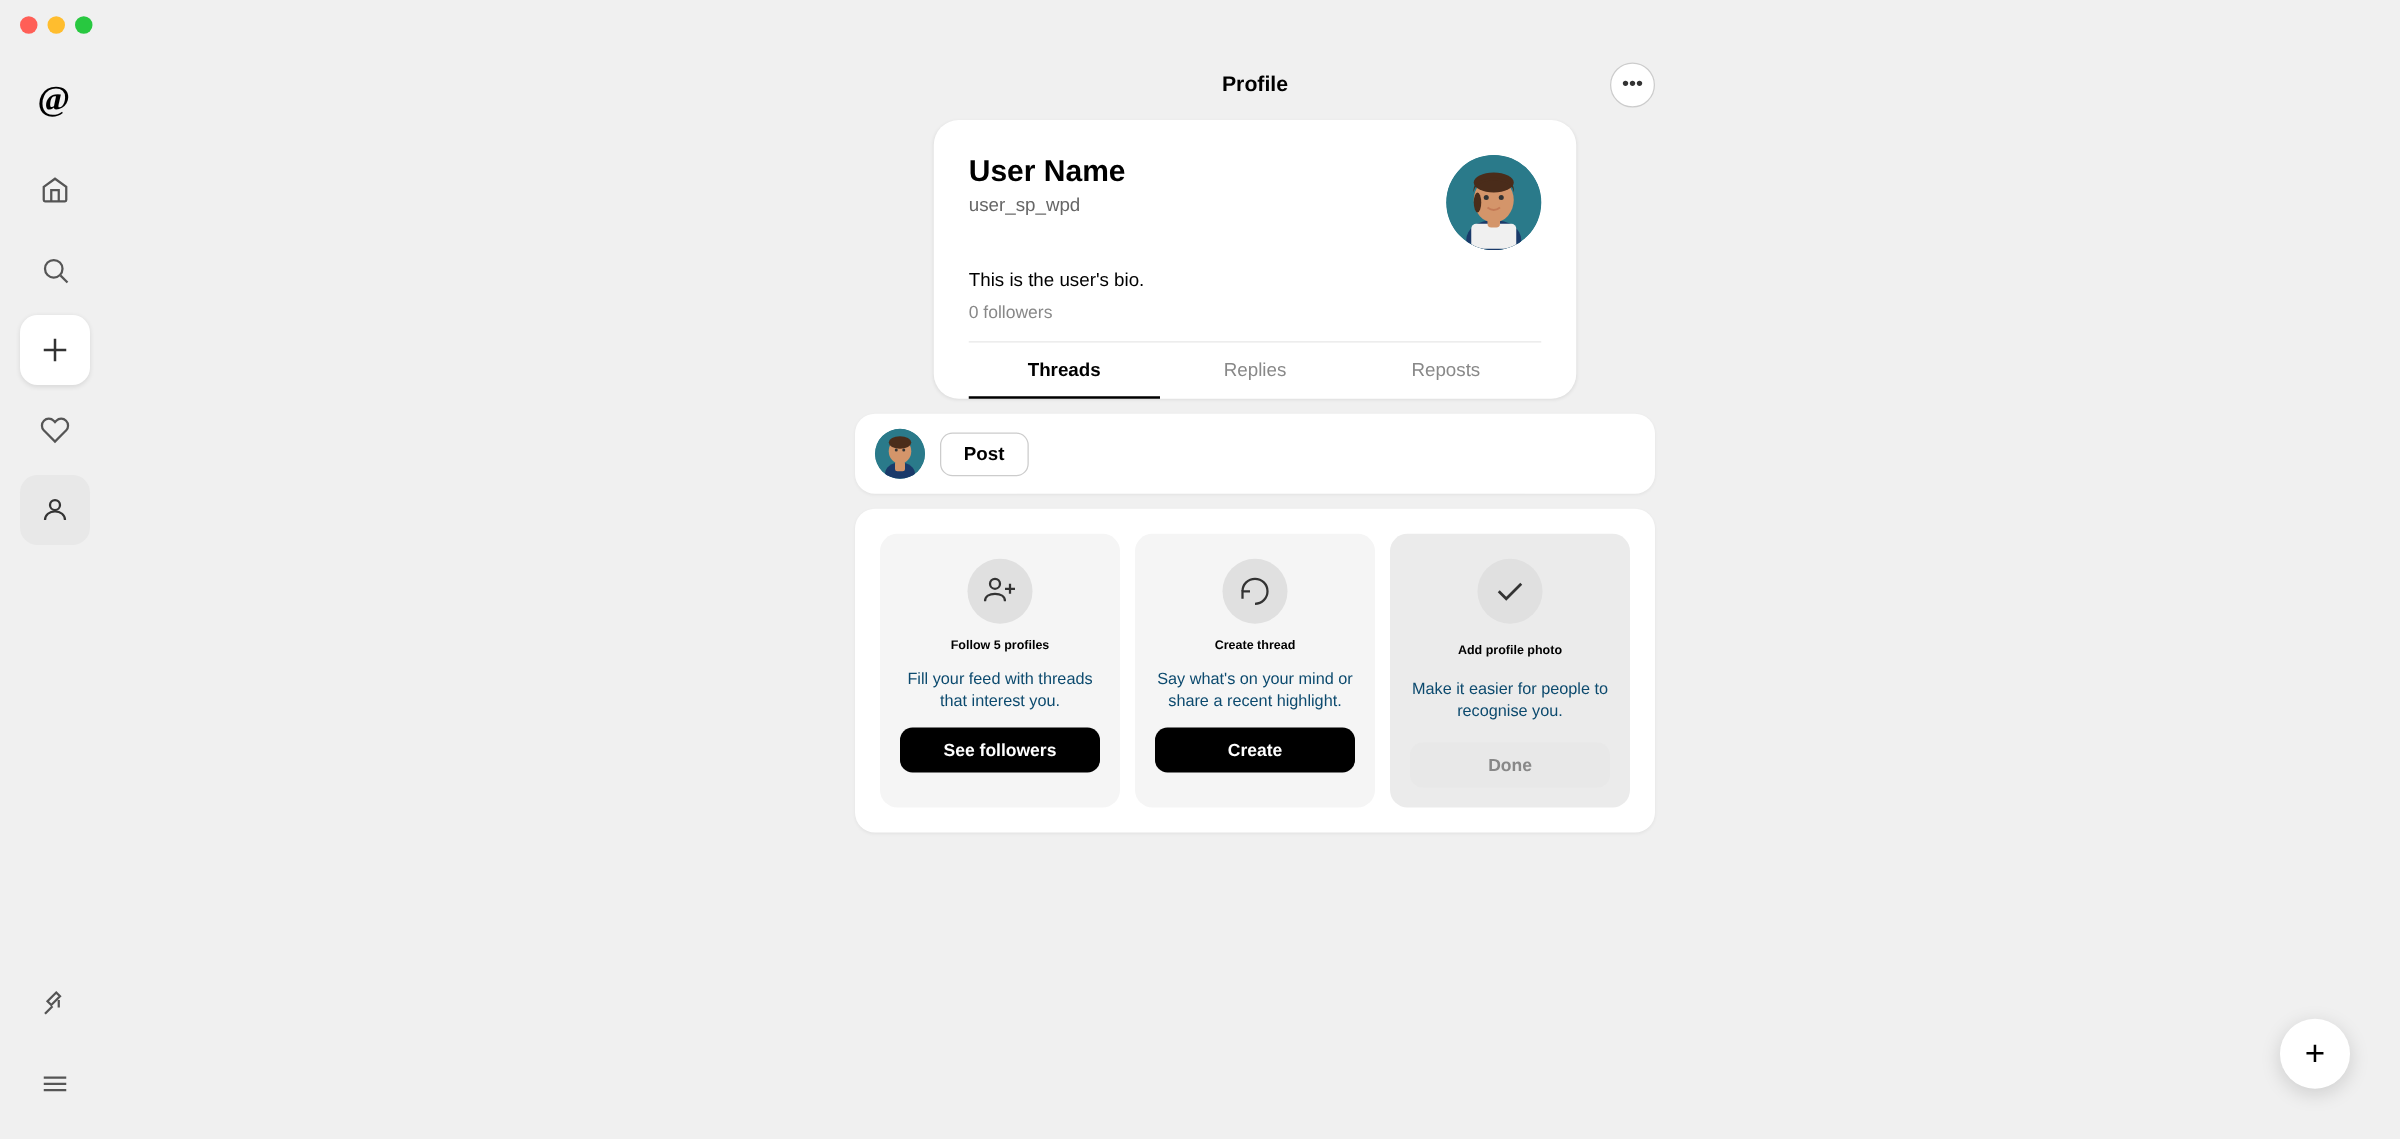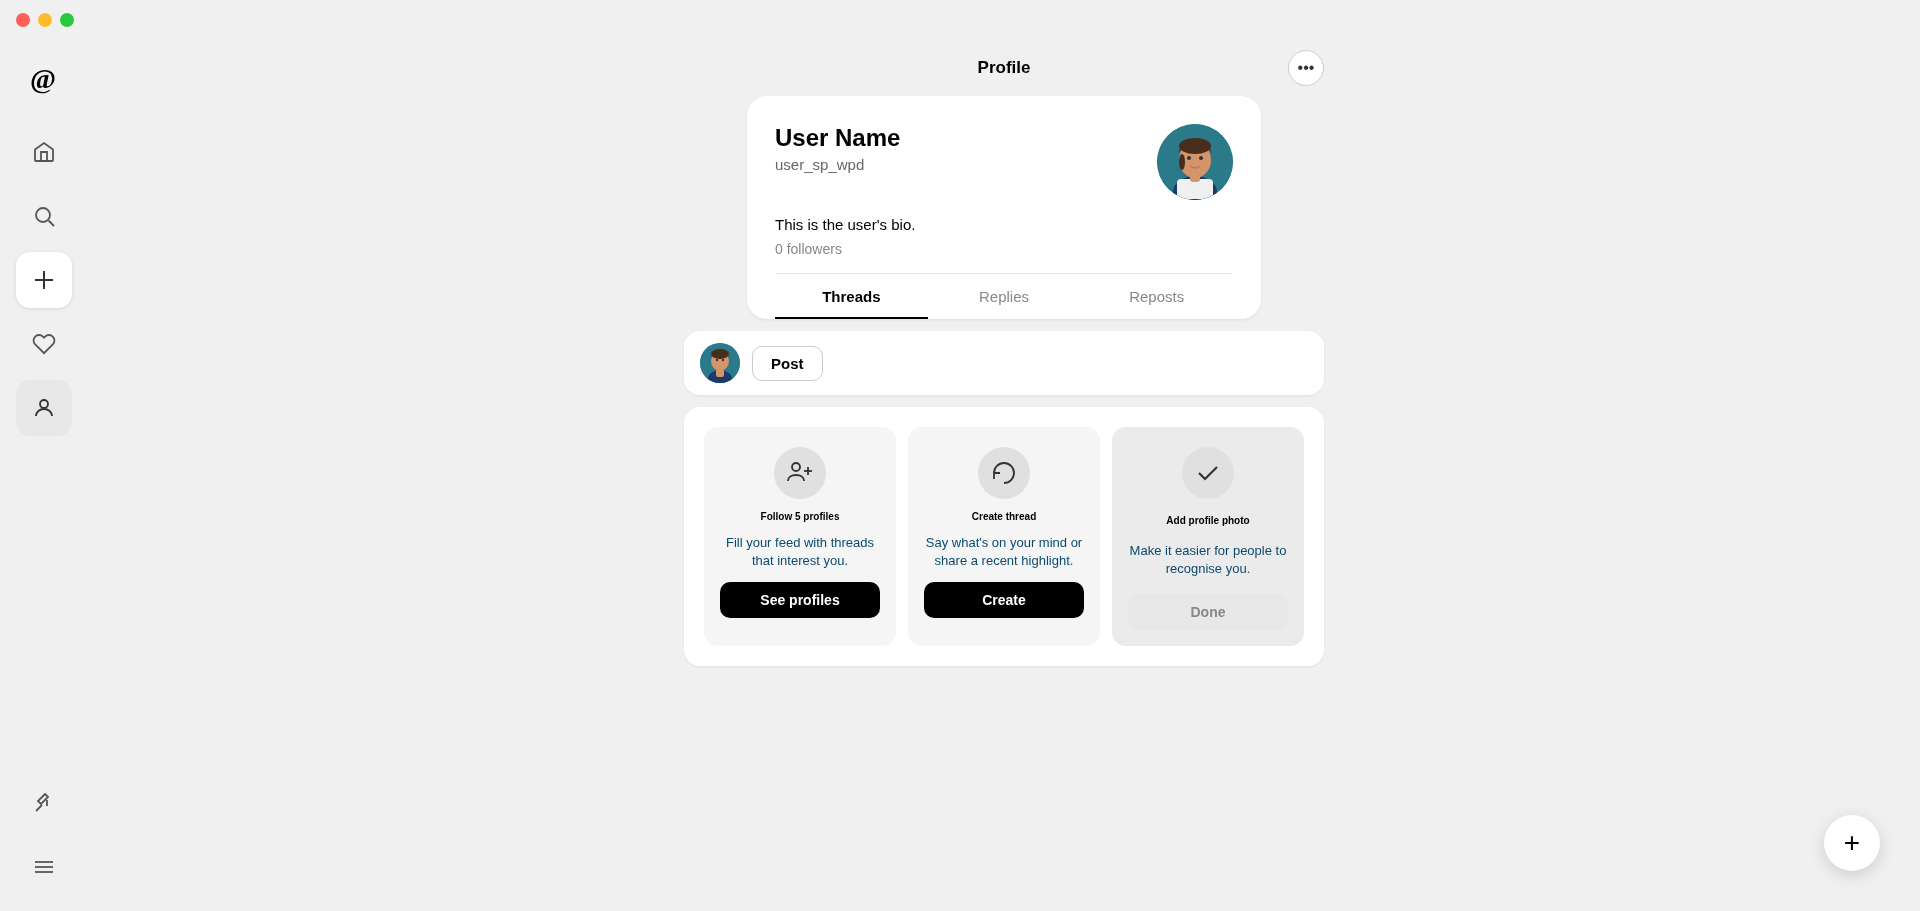--- a/index.html
+++ b/index.html
@@ -507,21 +507,21 @@
             <div class="finish-icon">
               <svg width="28" height="28" viewBox="0 0 28 28" fill="none" stroke="#333" stroke-width="1.8">
                 <circle cx="10" cy="8" r="4"></circle>
                 <path d="M2 22c0-4 3.6-6 8-6s8 2 8 6"></path>
                 <line x1="22" y1="8" x2="22" y2="16"></line>
                 <line x1="18" y1="12" x2="26" y2="12"></line>
               </svg>
             </div>
             <span class="finish-card-title">Follow 5 profiles</span>
             <span class="finish-card-desc">Fill your feed with threads that interest you.</span>
-            <button class="finish-card-btn">See profiles</button>
+            <button class="finish-card-btn">See followers</button>
           </div>
 
           <div class="finish-card">
             <div class="finish-icon">
               <svg width="28" height="28" viewBox="0 0 28 28" fill="none" stroke="#333" stroke-width="1.8">
                 <path d="M4 14 A10 10 0 1 1 14 24"></path>
                 <polyline points="4 20 4 14 10 14"></polyline>
               </svg>
             </div>
             <span class="finish-card-title">Create thread</span>

